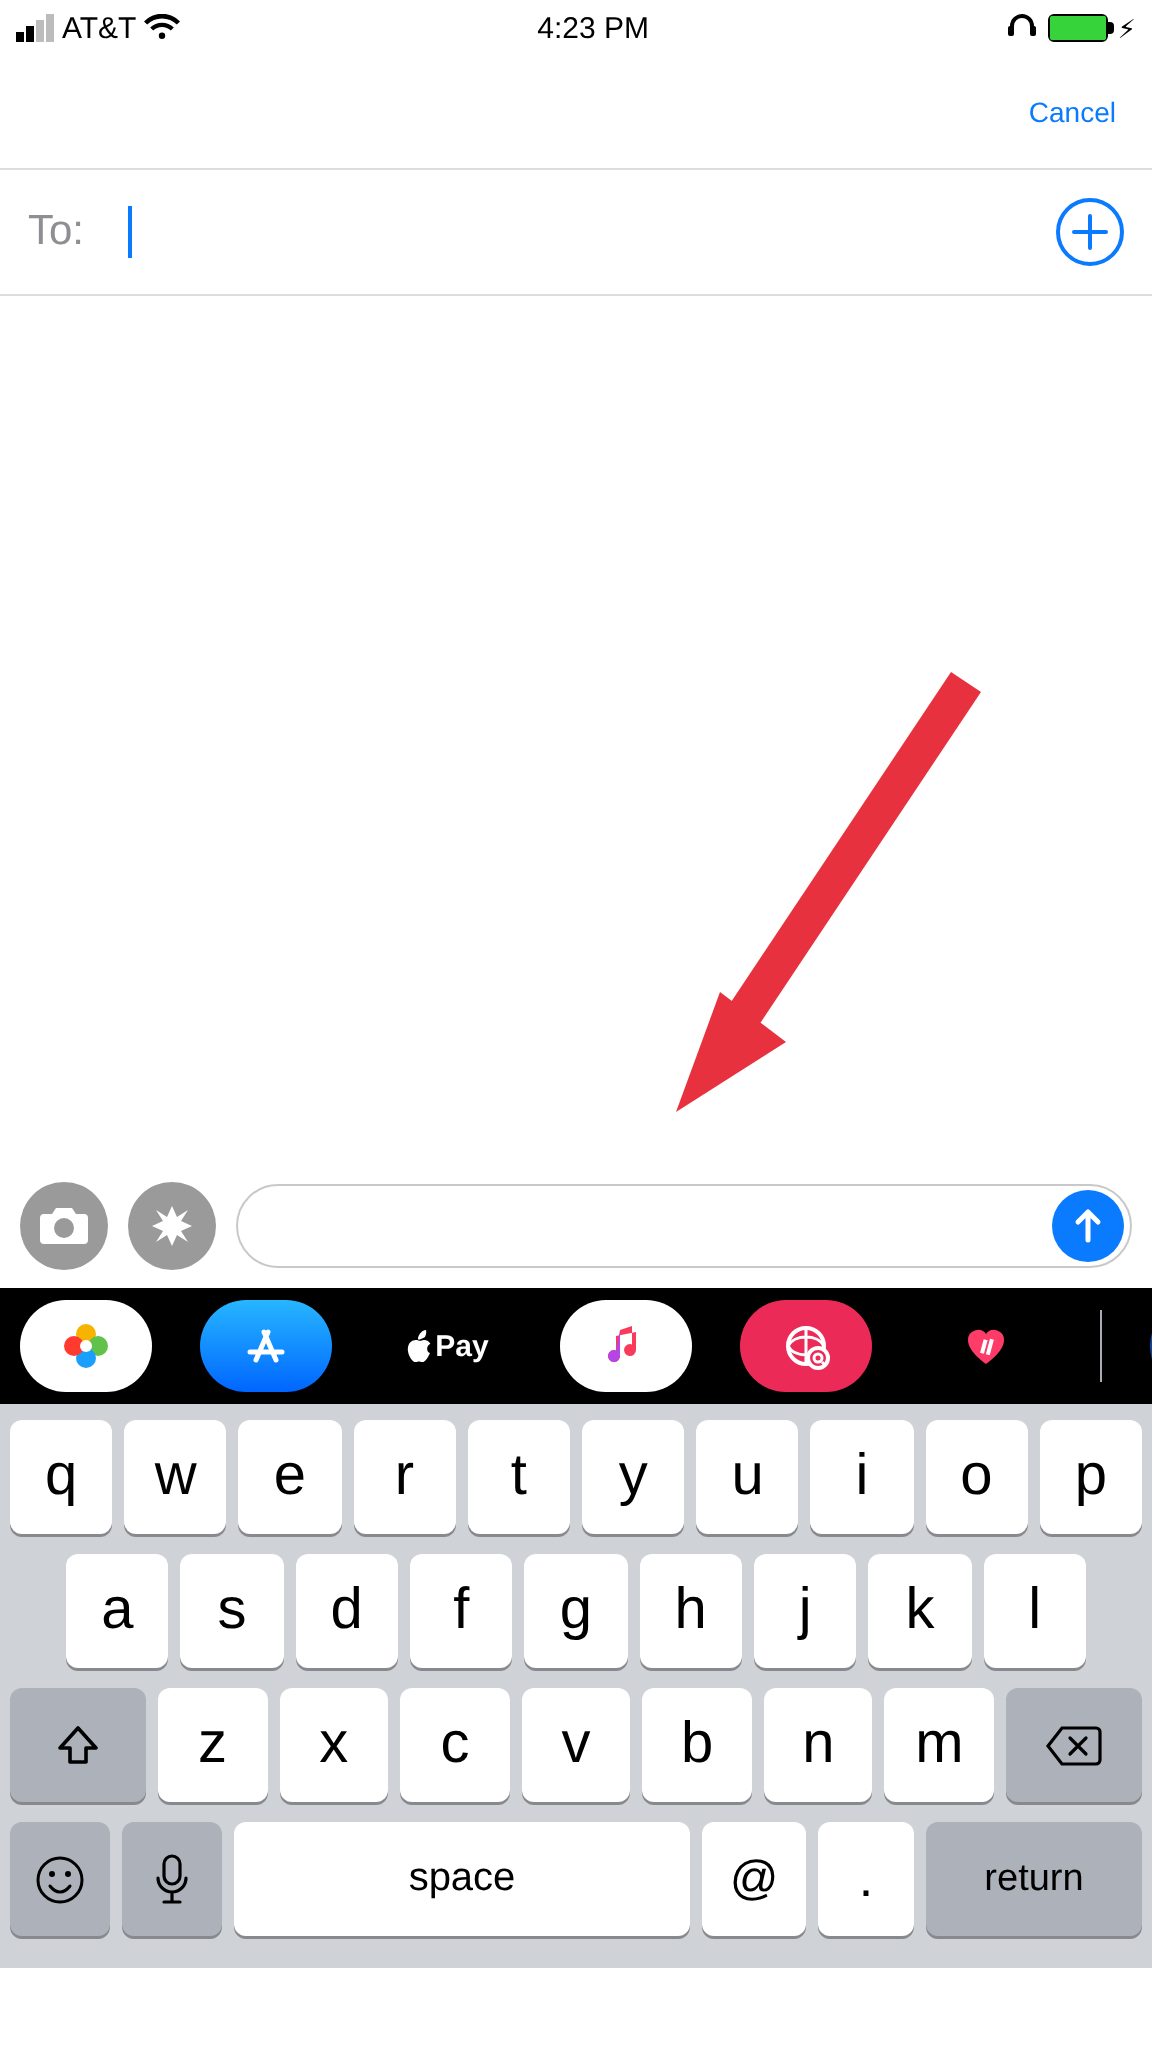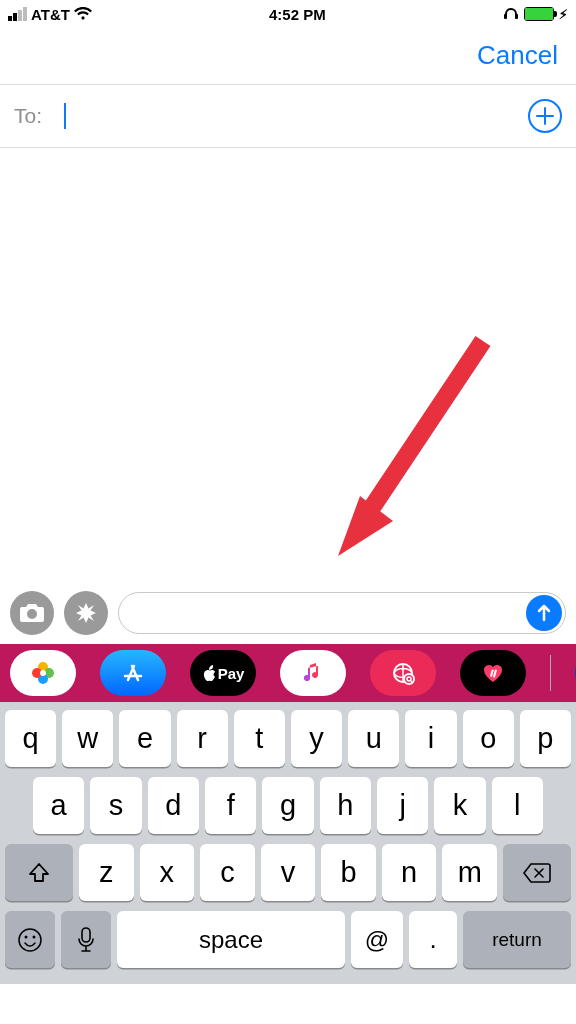--- a/index.html
+++ b/index.html
@@ -12,21 +12,21 @@
     position: relative;
   }
   
   .status-bar {
     height: 28px;
     display: flex;
     align-items: center;
     justify-content: space-between;
     padding: 0 8px;
     font-size: 15px;
-    font-weight: 700;
+    font-weight: 400;
   }
   .status-left { display:flex; align-items:center; gap:4px; }
   .signal { display:flex; align-items:flex-end; gap:1px; }
   .signal span { width:4px; background:#000; display:inline-block; }
   .signal span.dim { background:#bcbcbc; }
   .signal .b1{height:5px}.signal .b2{height:8px}.signal .b3{height:11px}.signal .b4{height:14px}
   .wifi-icon svg { display:block; }
   .status-right { display:flex; align-items:center; gap:5px; }
   .battery {
     width: 30px; height: 14px; border:1.5px solid #000; border-radius:3px;
@@ -40,21 +40,21 @@
   .bolt{font-size:13px;}
   
   .nav {
     height: 56px;
     display:flex; align-items:center; justify-content:center;
     position:relative;
     border-bottom:1px solid rgba(0,0,0,0);
   }
   .nav-title { font-size:23px; font-weight:700; }
   .nav-cancel {
-    position:absolute; right:18px; color:#0a7aff; font-size:26px;
+    position:absolute; right:18px; color:#0a7aff; font-size:14px;
   }
   
   .to-row {
     border-top:1px solid #dcdcdc;
     border-bottom:1px solid #dcdcdc;
     padding: 14px 14px;
     display:flex; align-items:center; justify-content:space-between;
     background:#fff;
   }
   .to-left{display:flex; align-items:center; gap:22px;}
@@ -84,21 +84,21 @@
     flex:1; height:42px; border:1px solid #c9c9c9; border-radius:21px;
     display:flex; align-items:center; justify-content:flex-end; padding-right:3px;
     background:#fff;
   }
   .send{
     width:36px; height:36px; border-radius:50%; background:#0a7aff;
     display:flex; align-items:center; justify-content:center; color:#fff;
   }
   
   .app-strip{
-    height:58px; background:#be185d;
+    height:58px; background:#000000;
     display:flex; align-items:center; gap:24px; padding:0 10px;
     overflow:hidden;
   }
   .app-pill{
     width:66px; height:46px; border-radius:23px; flex-shrink:0;
     display:flex; align-items:center; justify-content:center;
     color:#fff; font-weight:600;
   }
   .app-divider{ width:1px; height:36px; background:#a9adb3; flex-shrink:0;}
   .app-circle{ width:46px; height:46px; border-radius:50%; flex-shrink:0;
@@ -119,21 +119,21 @@
     background:#acb1ba; border-radius:6px; box-shadow:0 1.5px 0 #87898d;
     height:57px; display:flex; align-items:center; justify-content:center;
     font-size:22px;
   }
   .row3 .key-shift, .row3 .key-del { width:68px; flex:none; }
   .row3 .key{ flex:1; }
   .row4{ gap:6px; }
   .row4 .key-123{ width:68px; flex:none; font-size:19px;}
   .row4 .key-emoji{ width:50px; flex:none;}
   .row4 .key-mic{ width:50px; flex:none;}
-  .row4 .key-space{ flex:1; font-size:24px; background:#fff;}
+  .row4 .key-space{ flex:1; font-size:20px; background:#fff;}
   .row4 .key-at{ width:52px; flex:none; font-size:24px; background:#fff;}
   .row4 .key-dot{ width:48px; flex:none; font-size:26px; background:#fff;}
   .row4 .key-return{ width:108px; flex:none; font-size:19px;}
 </style>
 </head>
 <body>
 
 <div class="status-bar">
   <div class="status-left">
     <span class="signal">
@@ -142,21 +142,21 @@
         <span class="b3 dim"></span>
         <span class="b4 dim"></span>
     </span>
     <span>AT&amp;T</span>
     <span class="wifi-icon">
       <svg width="18" height="14" viewBox="0 0 18 14">
           <path d="M9 12.5a1.6 1.6 0 100-3.2 1.6 1.6 0 000 3.2zm-4.4-4.2a6.2 6.2 0 018.8 0l1.5-1.5a8.3 8.3 0 00-11.8 0l1.5 1.5zm-3-3a10.4 10.4 0 0114.8 0L18 3.7a12.5 12.5 0 00-18 0l1.6 1.6z" fill="#000"></path>
         </svg>
     </span>
   </div>
-  <div>4:52 PM</div>
+  <div>4:23 PM</div>
   <div class="status-right">
     <span>
       <svg width="16" height="14" viewBox="0 0 16 14">
           <path d="M2 8a6 6 0 0112 0v4h-2V8a4 4 0 10-8 0v4H2V8z" fill="#000"></path>
           <rect x="1" y="8" width="3" height="5" rx="1" fill="#000"></rect>
           <rect x="12" y="8" width="3" height="5" rx="1" fill="#000"></rect>
         </svg>
     </span>
     <span class="battery">
         <span class="battery-fill"></span>

